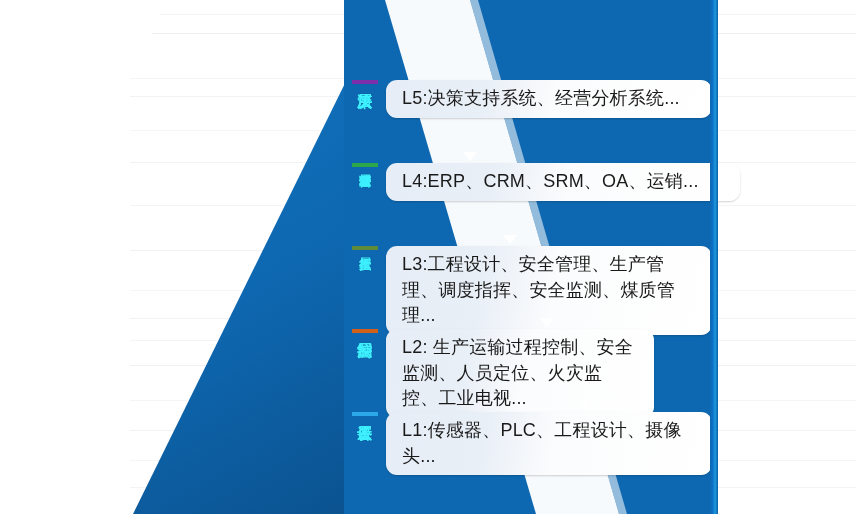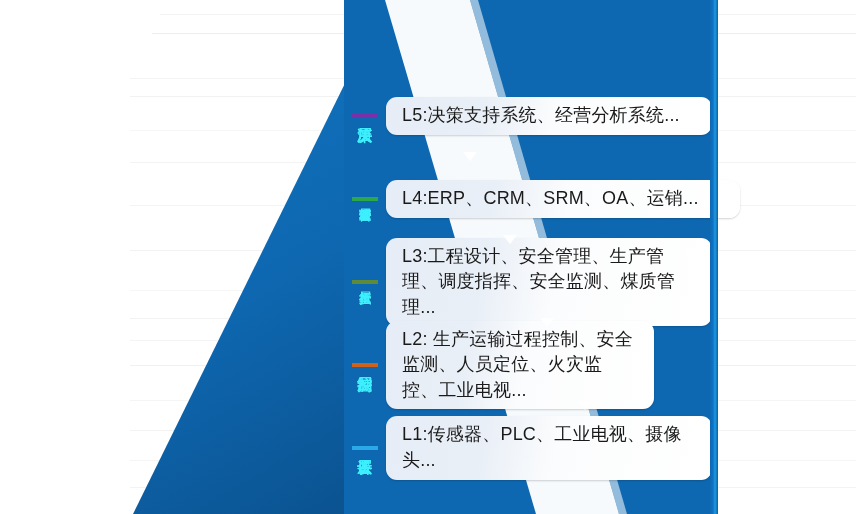--- a/index.html
+++ b/index.html
@@ -87,21 +87,21 @@
     position: absolute;
     left: 0; top: 0;
     width: 856px; height: 514px;
     z-index: 5;
   }
   .row {
     position: absolute;
     left: 352px;
     height: 72px;
     display: flex;
-    align-items: center;
+    align-items: flex-start;
   }
 
   .tag {
     width: 26px;
     flex: 0 0 26px;
     display: flex;
     align-items: center;
     justify-content: center;
     color: #3ef0ff;
     font-size: 15px;
@@ -212,21 +212,21 @@
     <div class="row" style="top:329px; width:302px;">
       <div class="tag" style="background:#D0611A;">控制层</div>
       <div class="card">
         <span class="card-text">L2: 生产运输过程控制、安全监测、人员定位、火灾监控、工业电视...</span>
       </div>
     </div>
 
     <div class="row" style="top:412px; width:360px;">
       <div class="tag" style="background:#2BA8E8;">设备层</div>
       <div class="card">
-        <span class="card-text">L1:传感器、PLC、工业电视、摄像头...</span>
+        <span class="card-text">L1:传感器、PLC、工程设计、摄像头...</span>
       </div>
     </div>
 
   </div>
 
   <div class="marker" style="left:463px; top:152px;"></div>
   <div class="marker" style="left:503px; top:235px;"></div>
   <div class="marker" style="left:540px; top:318px;"></div>
   <div class="marker" style="left:578px; top:401px;"></div>
 

